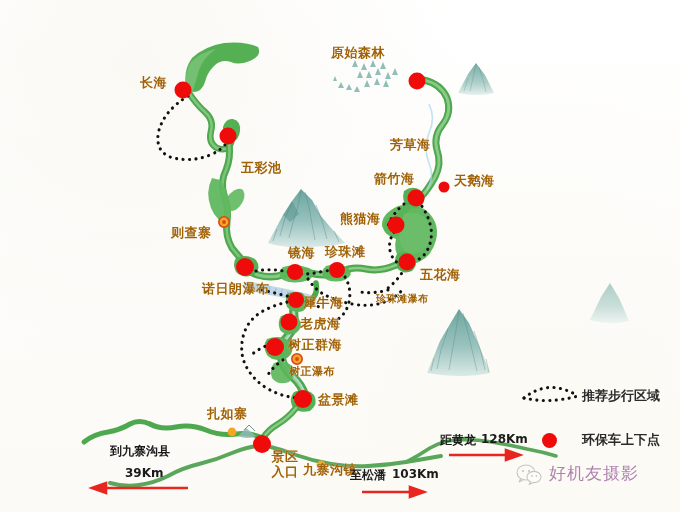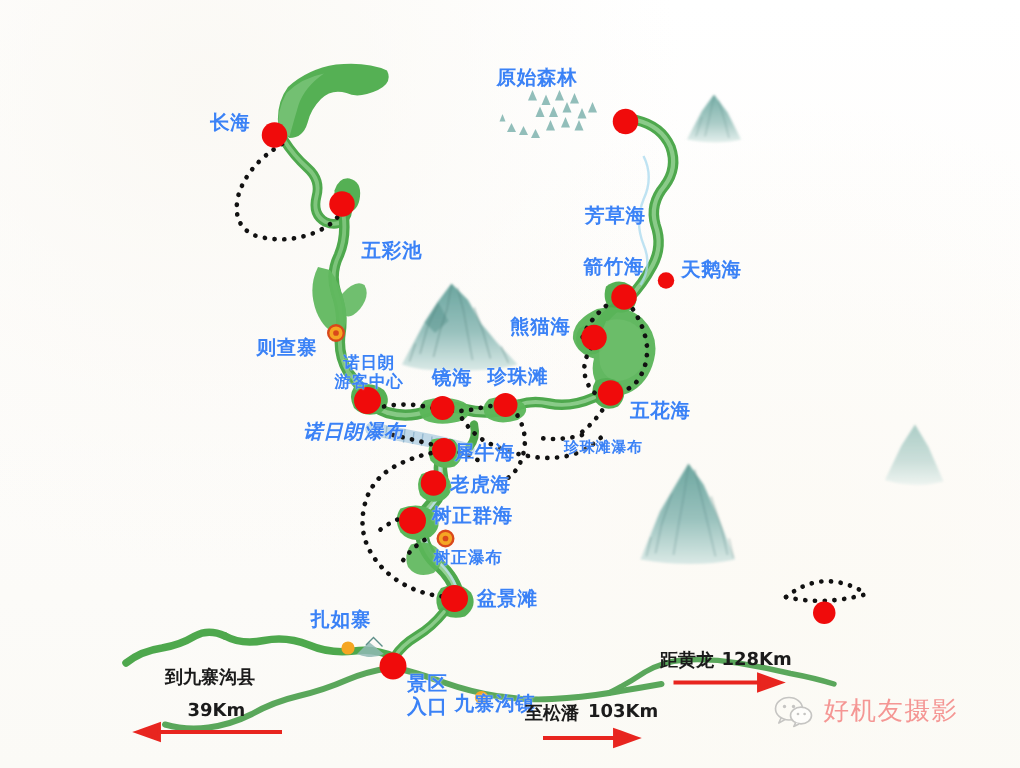--- a/index.html
+++ b/index.html
@@ -23,21 +23,21 @@
       radial-gradient(circle at 20% 12%, rgba(250,248,243,.9) 0%, rgba(255,255,255,0) 45%),
       radial-gradient(circle at 78% 78%, rgba(252,250,244,.85) 0%, rgba(255,255,255,0) 50%),
       linear-gradient(180deg,#ffffff 0%, #fdfcfa 55%, #fbfaf6 100%);
     pointer-events:none;
   }
   svg#map-svg{position:absolute;left:0;top:0;width:680px;height:512px;}
 
   .lbl{
     position:absolute;
     font-family:"DejaVu Sans","Liberation Sans",sans-serif;
-    color:#3b82f6;
+    color:#a16207;
     white-space:nowrap;
     font-weight:700;
     letter-spacing:.5px;
     line-height:1.15;
     text-shadow:0 0 1px rgba(255,255,255,.85);
   }
   .lbl.place{font-size:13px;}
   .lbl.place-sm{font-size:11px;}
   .lbl.place-xs{font-size:10px;}
   .lbl.two-line{text-align:center;}
@@ -63,21 +63,21 @@
     background:#f00b0b;
   }
 
   
   #watermark{
     position:absolute;left:516px;top:462px;
     display:flex;align-items:center;gap:7px;
     opacity:.55;
   }
   #watermark .wm-text{
-    font-size:17px;color:#ef4444;font-weight:500;letter-spacing:1px;
+    font-size:17px;color:#701a75;font-weight:500;letter-spacing:1px;
     font-family:"DejaVu Sans","Liberation Sans",sans-serif;
   }
 </style>
 </head>
 <body>
 
 <div id="map-root">
   <div id="paper-texture"></div>
 
   <svg id="map-svg" viewBox="0 0 680 512" xmlns="http://www.w3.org/2000/svg">
@@ -329,33 +329,29 @@
       <path d="M524 398 Q549 378 578 396" fill="none" stroke="#111" stroke-width="3.1" stroke-linecap="round" stroke-dasharray="0.1 6.4"></path>
       <path d="M524 398 Q549 404 578 396" fill="none" stroke="#111" stroke-width="3.1" stroke-linecap="round" stroke-dasharray="0.1 6.4"></path>
     </g>
   </svg>
 
   <div class="lbl place" style="left:140px;top:76px;">长海</div>
   <div class="lbl place" style="left:241px;top:126px;margin-top:35px;">五彩池</div>
   <div class="lbl place" style="left:331px;top:46px;">原始森林</div>
   <div class="lbl place" style="left:390px;top:138px;">芳草海</div>
   <div class="lbl place" style="left:454px;top:174px;">天鹅海</div>
-  <div class="lbl place" style="left:374px;top:172px;margin-left:15px;">箭竹海</div>
+  <div class="lbl place" style="left:374px;top:172px;">箭竹海</div>
   <div class="lbl place" style="left:340px;top:212px;">熊猫海</div>
   <div class="lbl place" style="left:420px;top:268px;">五花海</div>
   <div class="lbl place" style="left:171px;top:226px;">则查寨</div>
 
-  <div class="lbl place-sm two-line" style="left:203px;top:236px;width:86px;">
-    <span>诺日朗</span><br>
-    <span>游客中心</span>
-  </div>
 
   <div class="lbl place" style="left:288px;top:246px;">镜海</div>
   <div class="lbl place" style="left:325px;top:245px;">珍珠滩</div>
-  <div class="lbl place" style="left:202px;top:282px;font-style:italic;">诺日朗瀑布</div>
+  <div class="lbl place" style="left:202px;top:282px;">诺日朗瀑布</div>
   <div class="lbl place-xs" style="left:330px;top:293px;padding-left:46px;">珍珠滩瀑布</div>
   <div class="lbl place" style="left:303px;top:296px;">犀牛海</div>
   <div class="lbl place" style="left:300px;top:317px;">老虎海</div>
   <div class="lbl place" style="left:288px;top:338px;">树正群海</div>
   <div class="lbl place-sm" style="left:289px;top:366px;">树正瀑布</div>
   <div class="lbl place" style="left:318px;top:393px;">盆景滩</div>
   <div class="lbl place" style="left:207px;top:407px;">扎如寨</div>
 
   <div class="lbl place two-line" style="left:250px;top:450px;width:34px;margin-left:18px;">
     <span>景区</span><br>
@@ -367,24 +363,29 @@
   <div class="dist" style="left:110px;top:443px;">到九寨沟县</div>
   <div class="dist km" style="left:125px;top:466px;">39Km</div>
 
   <div class="dist" style="left:350px;top:467px;font-family:Liberation Serif, serif;">至松潘</div>
   <div class="dist km" style="left:392px;top:467px;">103Km</div>
 
   <div class="dist" style="left:440px;top:432px;">距黄龙</div>
   <div class="dist km" style="left:481px;top:432px;">128Km</div>
 
   <div id="legend">
+    <div class="legend-row">
+      <div class="legend-sym"></div>
+      <div class="legend-txt">推荐步行区域</div>
+    </div>
     <div class="legend-row" style="margin-top:12px;">
       <div class="legend-sym">
         <div class="legend-dot"></div>
       </div>
+      <div class="legend-txt">环保车上下点</div>
     </div>
   </div>
 
   <div id="watermark">
     <svg width="26" height="22" viewBox="0 0 26 22">
       <ellipse cx="10" cy="9.5" rx="9" ry="7.5" fill="none" stroke="#9a9a9a" stroke-width="1.1"></ellipse>
       <path d="M5 15 L3.2 19 L7.6 16.6" fill="none" stroke="#9a9a9a" stroke-width="1.1" stroke-linejoin="round"></path>
       <circle cx="7" cy="8" r="1.1" fill="#9a9a9a"></circle>
       <circle cx="13" cy="8" r="1.1" fill="#9a9a9a"></circle>
       <ellipse cx="18" cy="14" rx="7" ry="5.6" fill="#ffffff" stroke="#9a9a9a" stroke-width="1.1"></ellipse>

